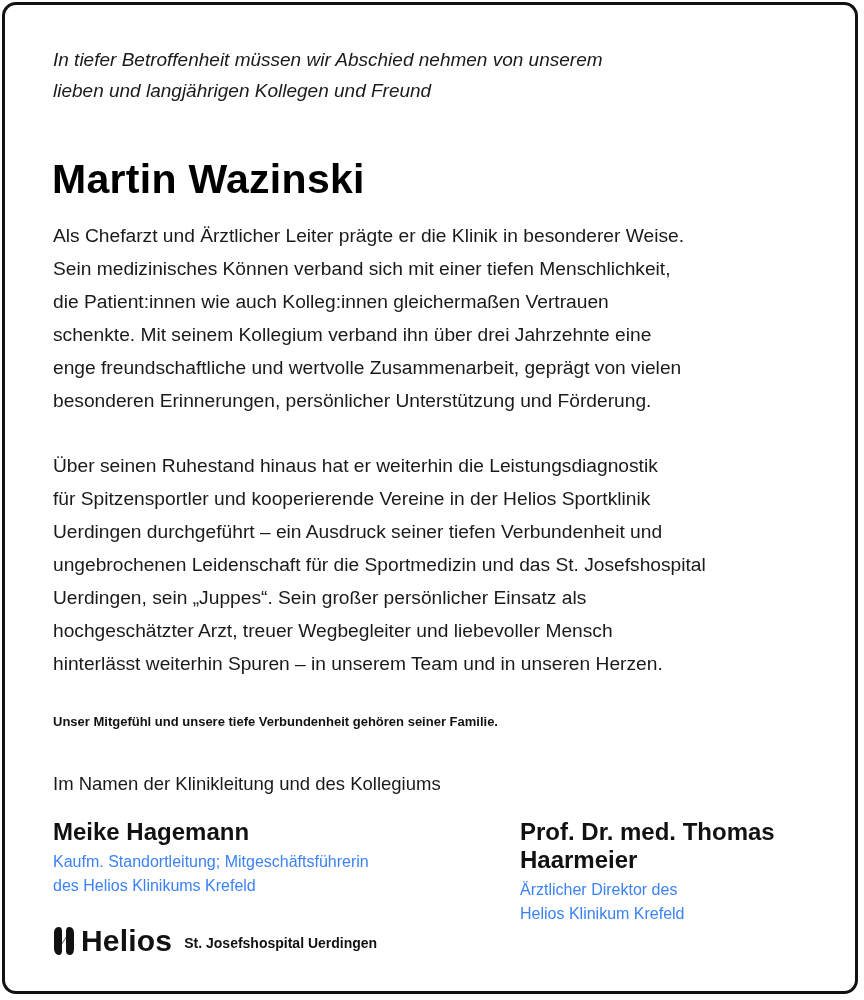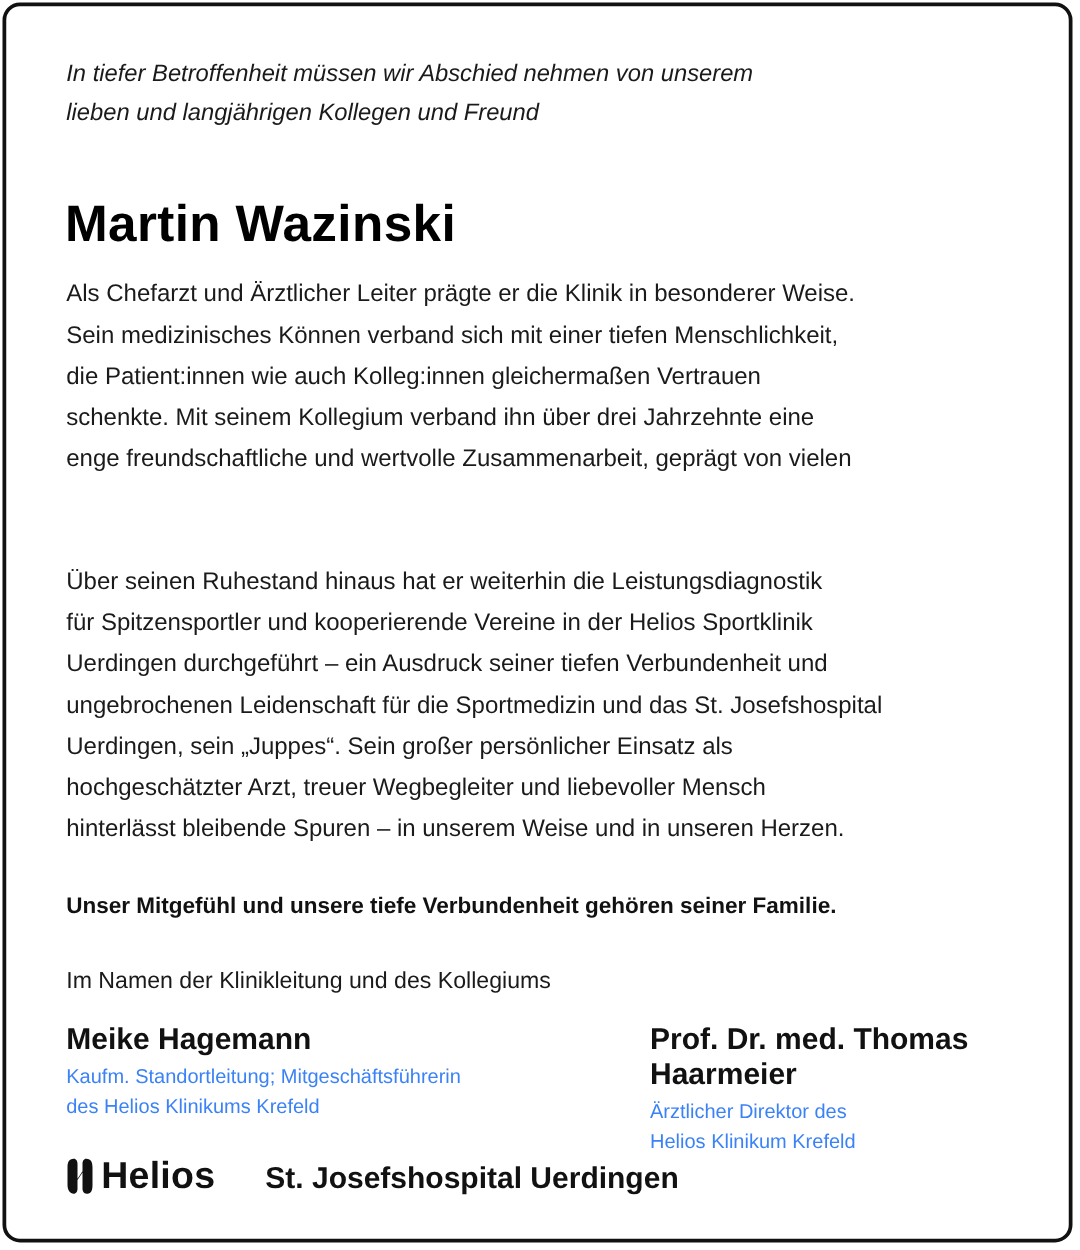--- a/index.html
+++ b/index.html
@@ -3,60 +3,61 @@
 <meta charset="utf-8">
 <style>
   html, body { margin: 0; padding: 0; background: #ffffff; }
   body { width: 864px; height: 1000px; position: relative; overflow: hidden; font-family: "Liberation Sans", sans-serif; color: #111; }
   .frame { position: absolute; left: 2px; top: 2px; width: 856px; height: 992px; border: 3px solid #111; border-radius: 14px; box-sizing: border-box; }
   .intro { position: absolute; left: 53px; top: 44px; font-style: italic; font-size: 19px; line-height: 31px; color: #1a1a1a; }
   .name { position: absolute; left: 52px; top: 132px; font-size: 41px; font-weight: bold; letter-spacing: 0.3px; color: #000; margin-top: 24px; }
   .para { position: absolute; left: 53px; font-size: 19.2px; line-height: 33px; color: #1a1a1a; white-space: nowrap; }
   .p1 { top: 219px; }
   .p2 { top: 449px; }
-  .bold-line { position: absolute; left: 53px; top: 714px; font-size: 18px; font-weight: bold; color: #111; }
+  .bold-line { position: absolute; left: 53px; top: 714px; font-size: 13px; font-weight: bold; color: #111; }
   .sign-intro { position: absolute; left: 53px; top: 773px; font-size: 18.5px; color: #1a1a1a; }
   .sig { position: absolute; top: 818px; }
   .sig1 { left: 53px; }
   .sig2 { left: 484px; margin-left: 36px; }
   .sig-name { font-size: 24px; font-weight: bold; color: #111; margin-bottom: 4px; }
   .sig-role { font-size: 16px; line-height: 24px; color: #3b82f6; }
   .footer { position: absolute; left: 53px; top: 924px; display: flex; align-items: center; }
   .logo-mark { width: 22px; height: 32px; margin-right: 6px; }
   .logo-text { font-size: 30px; font-weight: bold; letter-spacing: 0.2px; color: #111; }
-  .hospital { font-size: 24px; font-weight: bold; color: #111; margin-left: 40px; margin-top: 4px; }
+  .hospital { font-size: 14px; font-weight: bold; color: #111; margin-left: 12px; margin-top: 4px; }
 </style>
 </head>
 <body>
 
 <div class="frame"></div>
 
 <div class="intro">
   <div>In tiefer Betroffenheit müssen wir Abschied nehmen von unserem</div>
   <div>lieben und langjährigen Kollegen und Freund</div>
 </div>
 
 <div class="name">Martin Wazinski</div>
 
 <div class="para p1">
   <div>Als Chefarzt und Ärztlicher Leiter prägte er die Klinik in besonderer Weise.</div>
   <div>Sein medizinisches Können verband sich mit einer tiefen Menschlichkeit,</div>
   <div>die Patient:innen wie auch Kolleg:innen gleichermaßen Vertrauen</div>
   <div>schenkte. Mit seinem Kollegium verband ihn über drei Jahrzehnte eine</div>
   <div>enge freundschaftliche und wertvolle Zusammenarbeit, geprägt von vielen</div>
+  <div>besonderen Erinnerungen, persönlicher Unterstützung und Förderung.</div>
 </div>
 
 <div class="para p2">
   <div>Über seinen Ruhestand hinaus hat er weiterhin die Leistungsdiagnostik</div>
   <div>für Spitzensportler und kooperierende Vereine in der Helios Sportklinik</div>
   <div>Uerdingen durchgeführt – ein Ausdruck seiner tiefen Verbundenheit und</div>
   <div>ungebrochenen Leidenschaft für die Sportmedizin und das St. Josefshospital</div>
   <div>Uerdingen, sein „Juppes“. Sein großer persönlicher Einsatz als</div>
   <div>hochgeschätzter Arzt, treuer Wegbegleiter und liebevoller Mensch</div>
-  <div>hinterlässt bleibende Spuren – in unserem Weise und in unseren Herzen.</div>
+  <div>hinterlässt weiterhin Spuren – in unserem Team und in unseren Herzen.</div>
 </div>
 
 <div class="bold-line">Unser Mitgefühl und unsere tiefe Verbundenheit gehören seiner Familie.</div>
 
 <div class="sign-intro">Im Namen der Klinikleitung und des Kollegiums</div>
 
 <div class="sig sig1">
   <div class="sig-name">Meike Hagemann</div>
   <div class="sig-role">Kaufm. Standortleitung; Mitgeschäftsführerin</div>
   <div class="sig-role">des Helios Klinikums Krefeld</div>

